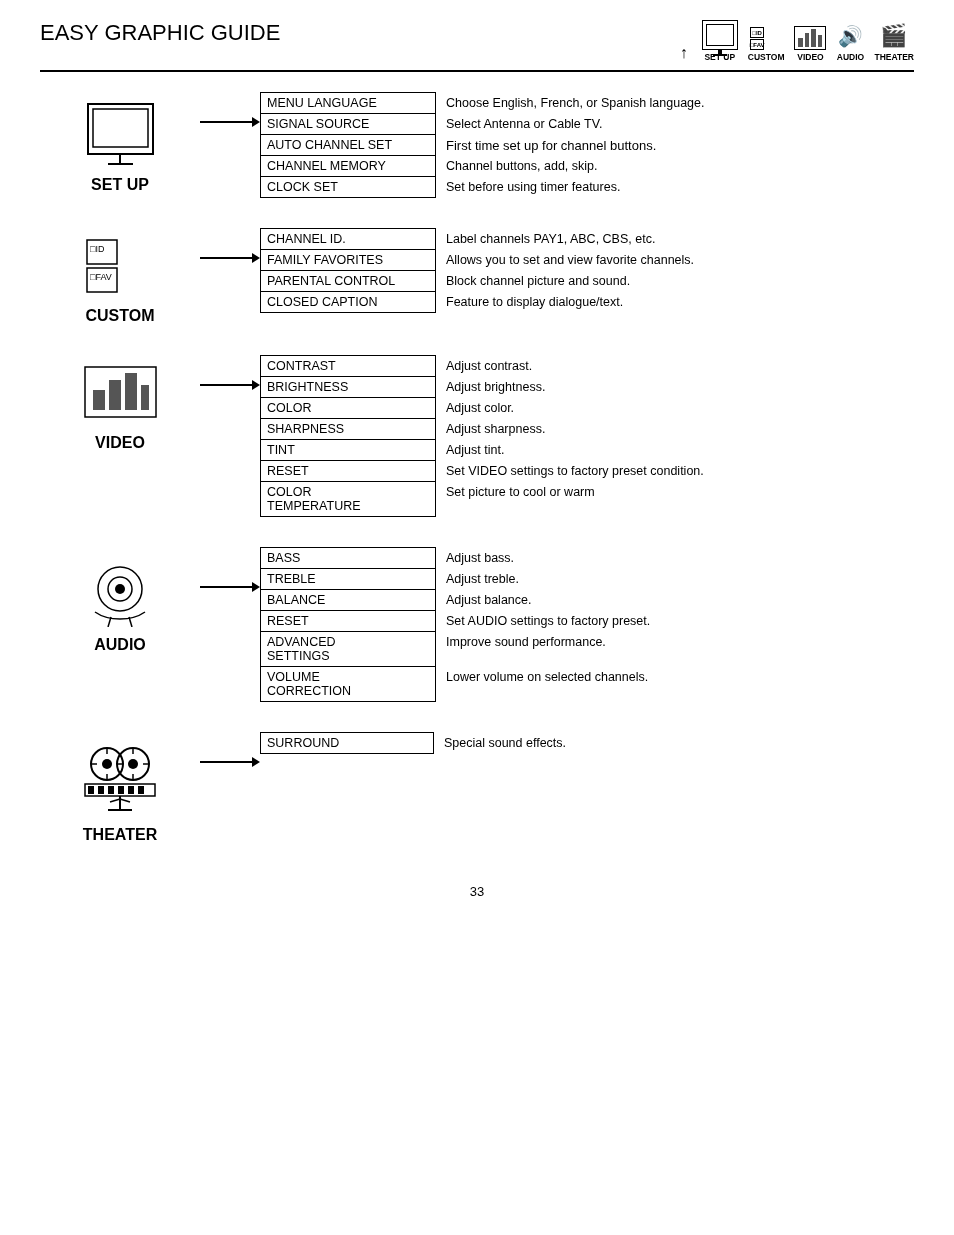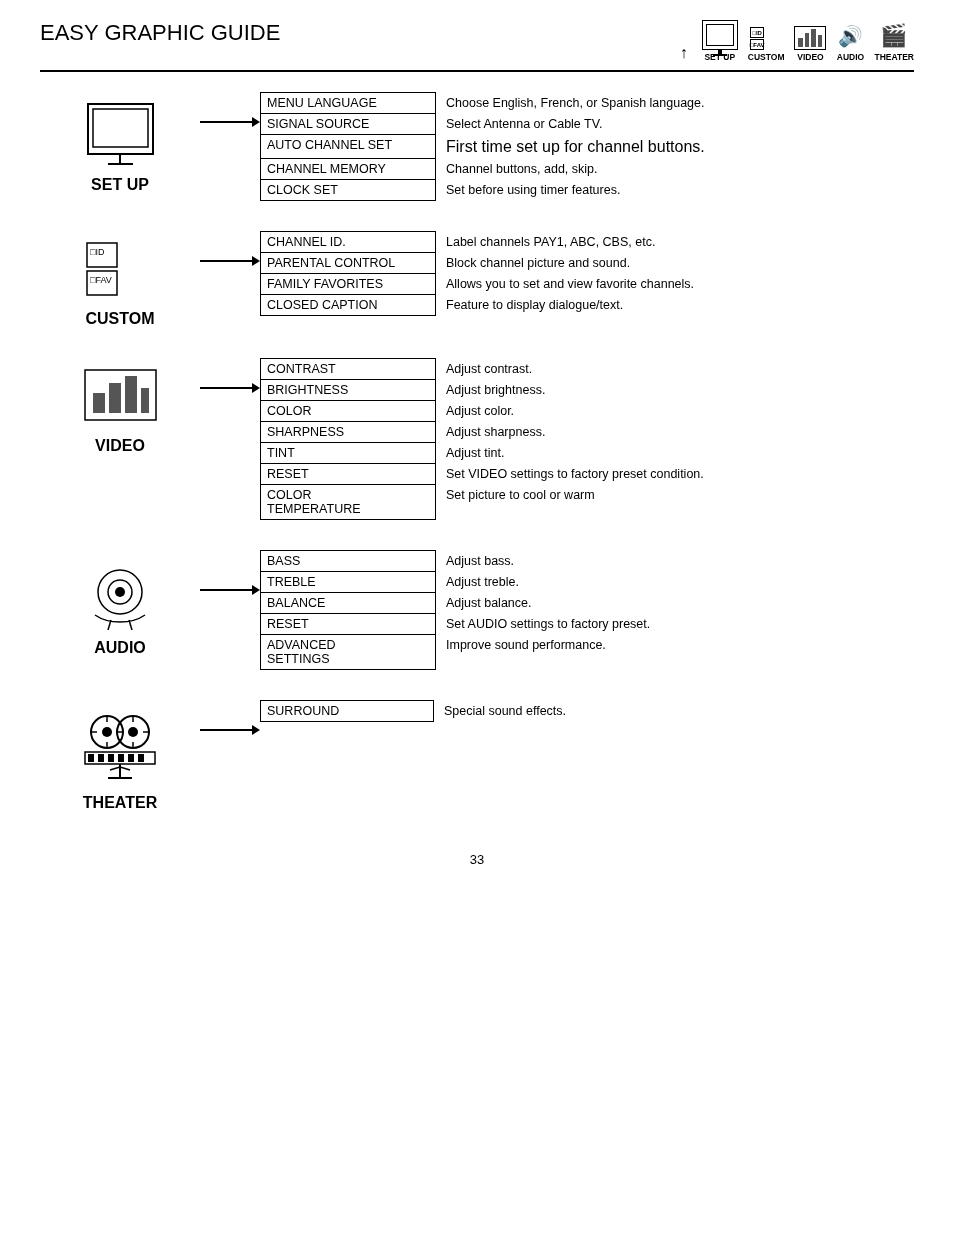--- a/index.html
+++ b/index.html
@@ -237,21 +237,21 @@
           <tr>
             <td style="border: 1px solid rgb(0, 0, 0); padding: 3px 6px; font-size: 12.5px; white-space: pre-line; width: 175px;">MENU LANGUAGE</td>
             <td style="padding: 3px 10px; font-size: 12.5px; border-top: none; border-right: none; border-bottom: none; border-left: 0px; border-image: initial;">Choose English, French, or Spanish language.</td>
           </tr>
           <tr>
             <td style="border: 1px solid rgb(0, 0, 0); padding: 3px 6px; font-size: 12.5px; white-space: pre-line; width: 175px;">SIGNAL SOURCE</td>
             <td style="padding: 3px 10px; font-size: 12.5px; border-top: none; border-right: none; border-bottom: none; border-left: 0px; border-image: initial;">Select Antenna or Cable TV.</td>
           </tr>
           <tr>
             <td style="border: 1px solid rgb(0, 0, 0); padding: 3px 6px; font-size: 12.5px; white-space: pre-line; width: 175px;">AUTO CHANNEL SET</td>
-            <td style="padding: 3px 10px; font-size: 16px; border-top: none; border-right: none; border-bottom: none; border-left: 0px; border-image: initial;">First time set up for channel buttons.</td>
+            <td style="padding: 3px 10px; font-size: 13px; border-top: none; border-right: none; border-bottom: none; border-left: 0px; border-image: initial;">First time set up for channel buttons.</td>
           </tr>
           <tr>
             <td style="border: 1px solid rgb(0, 0, 0); padding: 3px 6px; font-size: 12.5px; white-space: pre-line; width: 175px;">CHANNEL MEMORY</td>
             <td style="padding: 3px 10px; font-size: 12.5px; border-top: none; border-right: none; border-bottom: none; border-left: 0px; border-image: initial;">Channel buttons, add, skip.</td>
           </tr>
           <tr>
             <td style="border: 1px solid rgb(0, 0, 0); padding: 3px 6px; font-size: 12.5px; white-space: pre-line; width: 175px;">CLOCK SET</td>
             <td style="padding: 3px 10px; font-size: 12.5px; border-top: none; border-right: none; border-bottom: none; border-left: 0px; border-image: initial;">Set before using timer features.</td>
           </tr>
         </tbody>
@@ -276,26 +276,26 @@
     <div class="arrow-head"></div>
   </div>
   <div class="section-table">
     <table class="menu-table" style="width:100%;">
       <tbody id="custom-tbody">
           <tr>
             <td style="border: 1px solid rgb(0, 0, 0); padding: 3px 6px; font-size: 12.5px; white-space: pre-line; width: 175px;">CHANNEL ID.</td>
             <td style="padding: 3px 10px; font-size: 12.5px; border-top: none; border-right: none; border-bottom: none; border-left: 0px; border-image: initial;">Label channels PAY1, ABC, CBS, etc.</td>
           </tr>
           <tr>
+            <td style="border: 1px solid rgb(0, 0, 0); padding: 3px 6px; font-size: 12.5px; white-space: pre-line; width: 175px;">FAMILY FAVORITES</td>
+            <td style="padding: 3px 10px; font-size: 12.5px; border-top: none; border-right: none; border-bottom: none; border-left: 0px; border-image: initial;">Allows you to set and view favorite channels.</td>
+          </tr>
+          <tr>
             <td style="border: 1px solid rgb(0, 0, 0); padding: 3px 6px; font-size: 12.5px; white-space: pre-line; width: 175px;">PARENTAL CONTROL</td>
             <td style="padding: 3px 10px; font-size: 12.5px; border-top: none; border-right: none; border-bottom: none; border-left: 0px; border-image: initial;">Block channel picture and sound.</td>
-          </tr>
-          <tr>
-            <td style="border: 1px solid rgb(0, 0, 0); padding: 3px 6px; font-size: 12.5px; white-space: pre-line; width: 175px;">FAMILY FAVORITES</td>
-            <td style="padding: 3px 10px; font-size: 12.5px; border-top: none; border-right: none; border-bottom: none; border-left: 0px; border-image: initial;">Allows you to set and view favorite channels.</td>
           </tr>
           <tr>
             <td style="border: 1px solid rgb(0, 0, 0); padding: 3px 6px; font-size: 12.5px; white-space: pre-line; width: 175px;">CLOSED CAPTION</td>
             <td style="padding: 3px 10px; font-size: 12.5px; border-top: none; border-right: none; border-bottom: none; border-left: 0px; border-image: initial;">Feature to display dialogue/text.</td>
           </tr>
         </tbody>
     </table>
   </div>
 </div>
 
@@ -391,20 +391,25 @@
             <td style="padding: 3px 10px; font-size: 12.5px; border-top: none; border-right: none; border-bottom: none; border-left: 0px; border-image: initial;">Adjust balance.</td>
           </tr>
           <tr>
             <td style="border: 1px solid rgb(0, 0, 0); padding: 3px 6px; font-size: 12.5px; white-space: pre-line; width: 175px;">RESET</td>
             <td style="padding: 3px 10px; font-size: 12.5px; border-top: none; border-right: none; border-bottom: none; border-left: 0px; border-image: initial;">Set AUDIO settings to factory preset.</td>
           </tr>
           <tr>
             <td style="border: 1px solid rgb(0, 0, 0); padding: 3px 6px; font-size: 12.5px; white-space: pre-line; width: 175px;">ADVANCED
 SETTINGS</td>
             <td style="padding: 3px 10px; font-size: 12.5px; border-top: none; border-right: none; border-bottom: none; border-left: 0px; border-image: initial;">Improve sound performance.</td>
+          </tr>
+          <tr>
+            <td style="border: 1px solid rgb(0, 0, 0); padding: 3px 6px; font-size: 12.5px; white-space: pre-line; width: 175px;">VOLUME
+CORRECTION</td>
+            <td style="padding: 3px 10px; font-size: 12.5px; border-top: none; border-right: none; border-bottom: none; border-left: 0px; border-image: initial;">Lower volume on selected channels.</td>
           </tr>
         </tbody>
     </table>
   </div>
 </div>
 
 <div class="section">
   <div class="section-left">
     <div class="section-icon">
       <svg width="80" height="75" viewBox="0 0 80 75">

